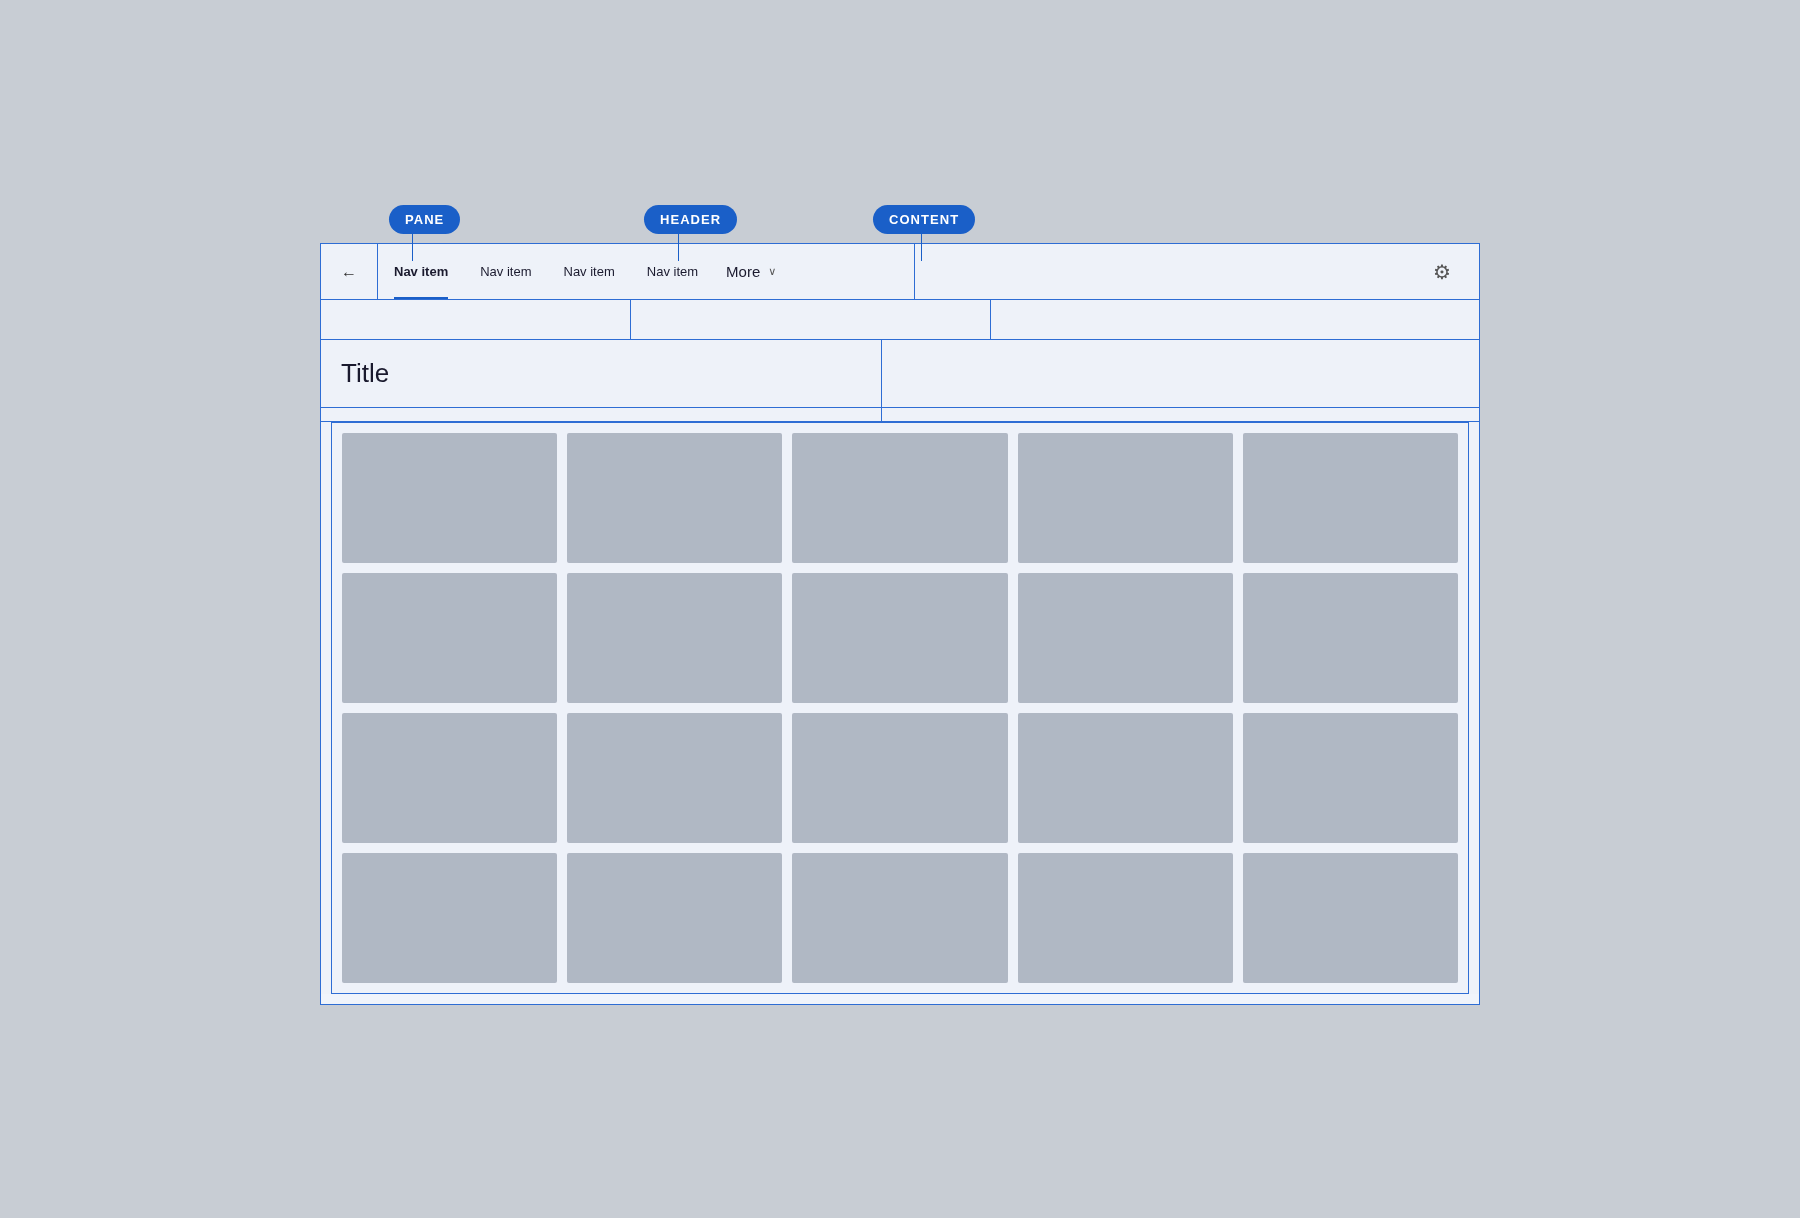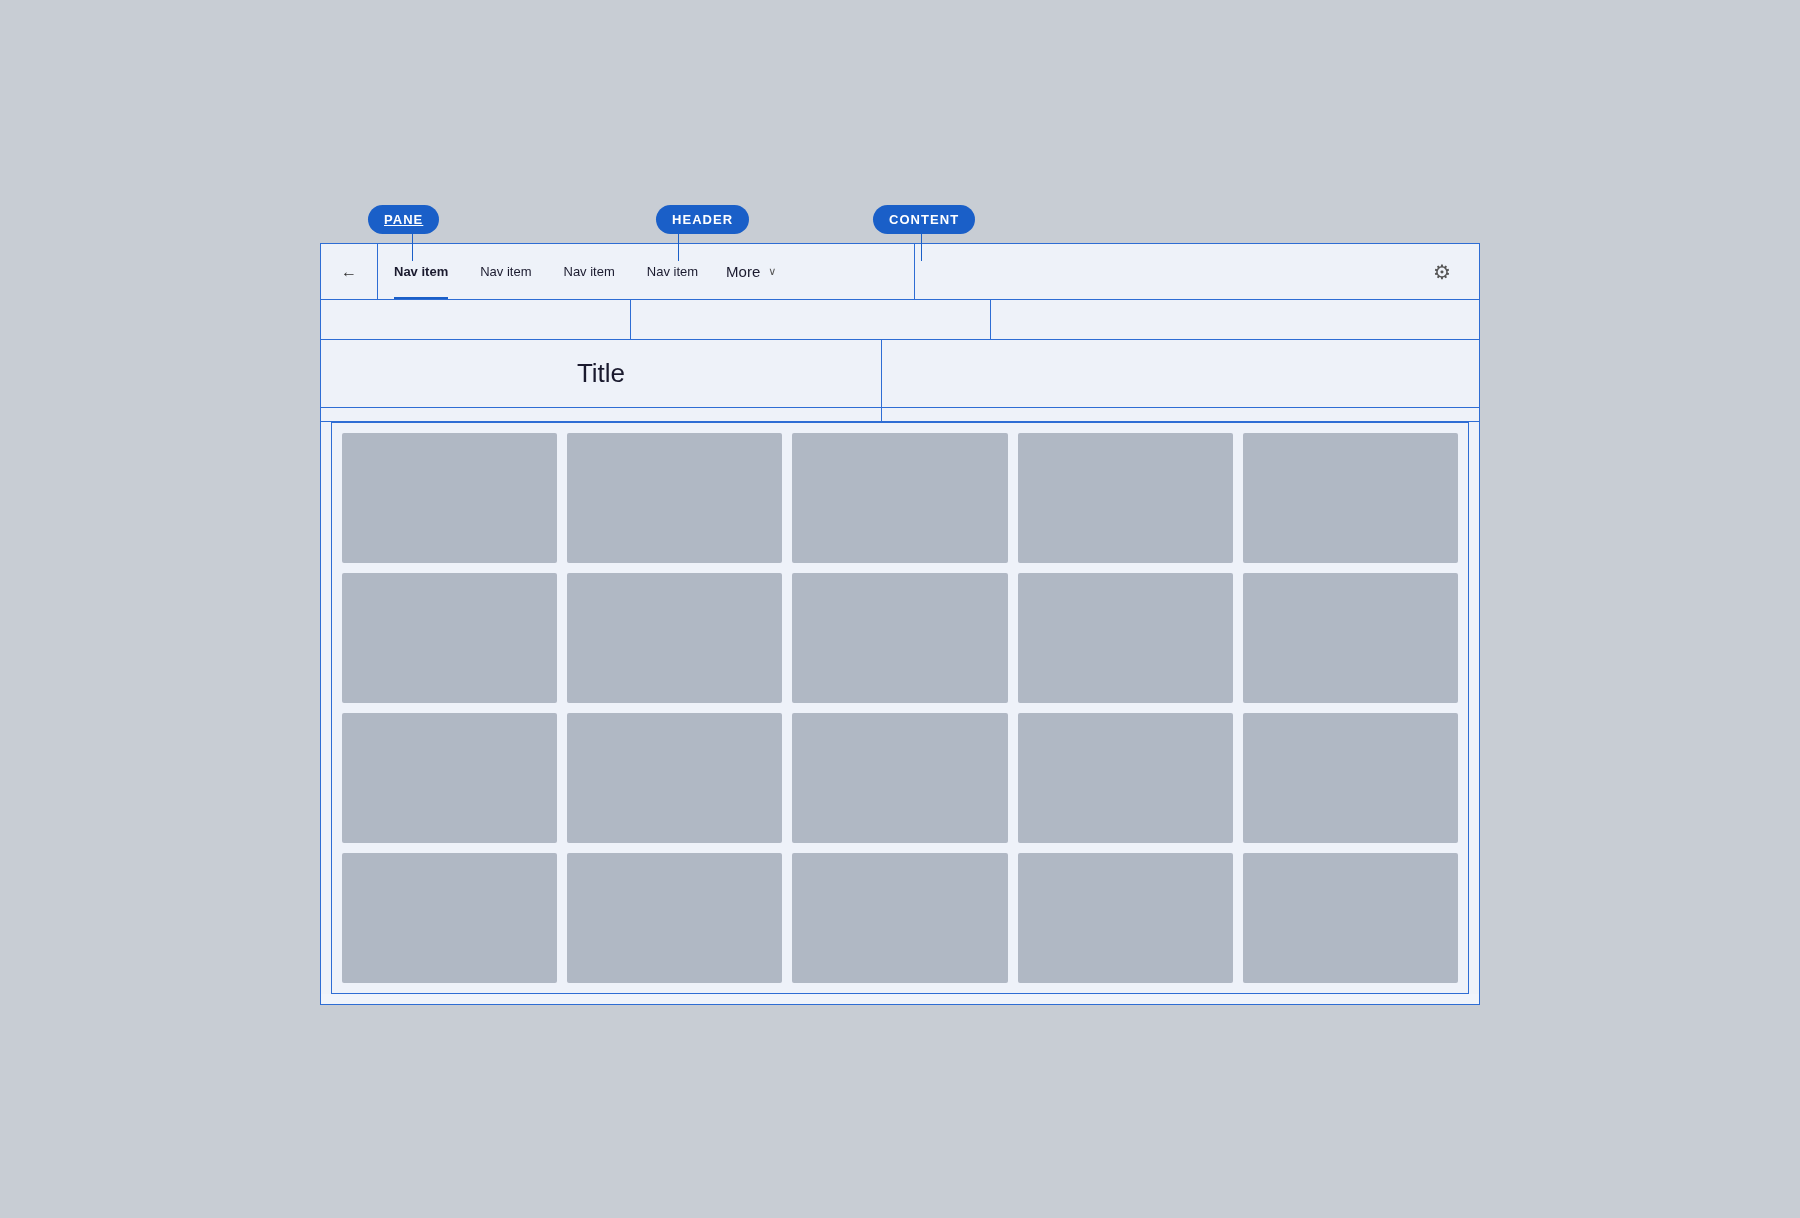--- a/index.html
+++ b/index.html
@@ -29,27 +29,26 @@
       font-weight: 700;
       letter-spacing: 0.08em;
       padding: 7px 16px;
       border-radius: 20px;
       white-space: nowrap;
       z-index: 10;
     }
 
     .badge-pane {
       top: -38px;
-      left: 48px;
-      text-decoration: underline;
+      left: 69px;
     }
 
     .badge-header {
       top: -38px;
-      left: 336px;
+      left: 324px;
     }
 
     .badge-content {
       top: -38px;
       left: 553px;
     }
 
     
     .connector {
       position: absolute;
@@ -204,21 +203,20 @@
 
     .sub-header-content {
       flex: 1;
       background: #eef2f9;
     }
 
     
     .title-bar {
       display: flex;
       border-bottom: 1.5px solid #2e6dd4;
-      text-align: center;
     }
 
     .title-section {
       width: 561px;
       padding: 18px 20px;
       background: #eef2f9;
       border-right: 1.5px solid #2e6dd4;
       flex-shrink: 0;
     }
 

